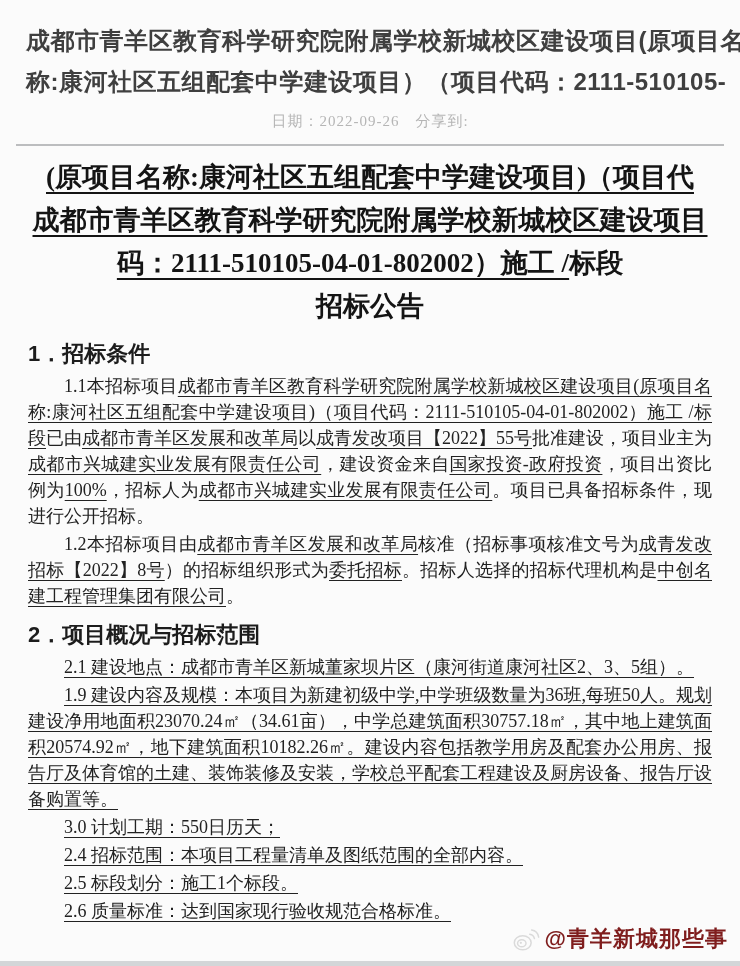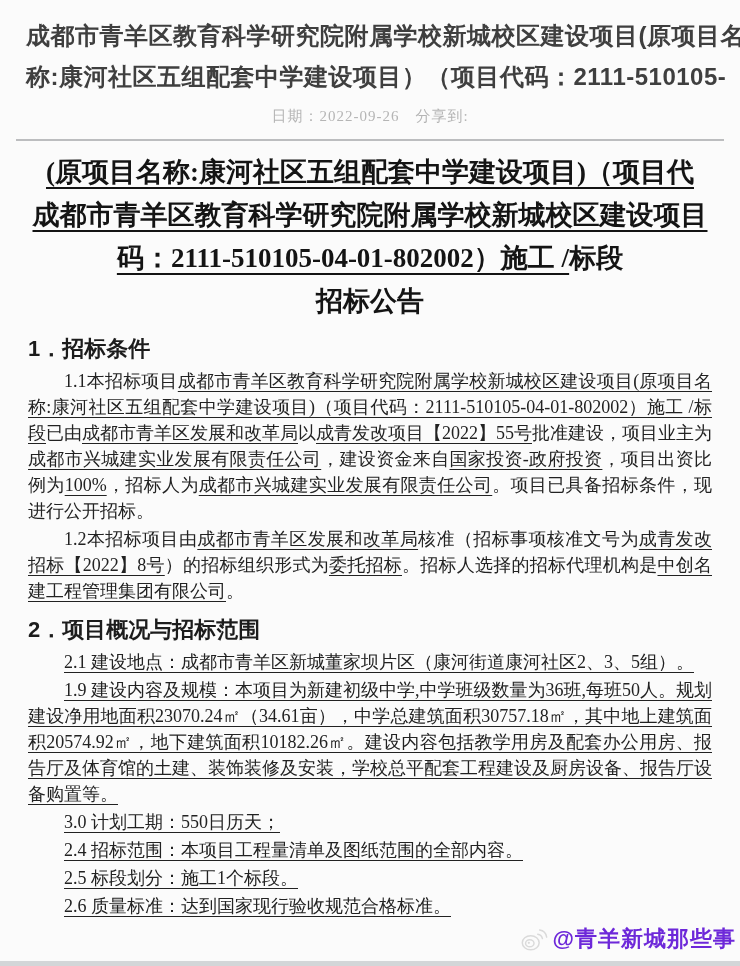--- a/index.html
+++ b/index.html
@@ -5,21 +5,21 @@
   html,body{margin:0;padding:0;}
   body{
     width:740px;height:966px;
     background:#fbfbfb;
     font-family:"Liberation Serif","DejaVu Serif",serif;
     color:#212121;
     position:relative;
     overflow:hidden;
   }
   
-  .top-header{padding:15px 26px 0;text-align:center;}
+  .top-header{padding:8px 26px 0;text-align:center;margin-top:12px;}
   .top-title-line{
     font-family:"Liberation Sans","DejaVu Sans",sans-serif;
     font-weight:bold;font-size:24px;line-height:41px;color:#3f3f3f;
     letter-spacing:0.5px;white-space:nowrap;
   }
   .date-row{
     margin-top:10px;
     font-family:Liberation Serif, serif;
     font-size:15px;color:#b5b5b5;letter-spacing:1px;
   }
@@ -46,23 +46,23 @@
     font-size:18px;line-height:26px;margin:0 0 2px;
     text-align:justify;text-indent:2em;color:#222;
   }
   .para .u{
     text-decoration:underline;
     text-decoration-thickness:1px;
     text-underline-offset:4px;
   }
   
   .watermark{
-    position:absolute;right:4px;bottom:12px;
+    position:absolute;right:12px;bottom:12px;
     display:flex;align-items:center;gap:4px;
-    color:#6d28d9;
+    color:#7f1d1d;
     font-family:"Liberation Sans","DejaVu Sans",sans-serif;
     font-size:22px;font-weight:bold;letter-spacing:1px;
     pointer-events:none;
   }
   .watermark svg{display:block;}
   
   .bottom-strip{
     position:absolute;left:0;bottom:0;width:100%;height:5px;
     background:#d3d6d8;
   }

